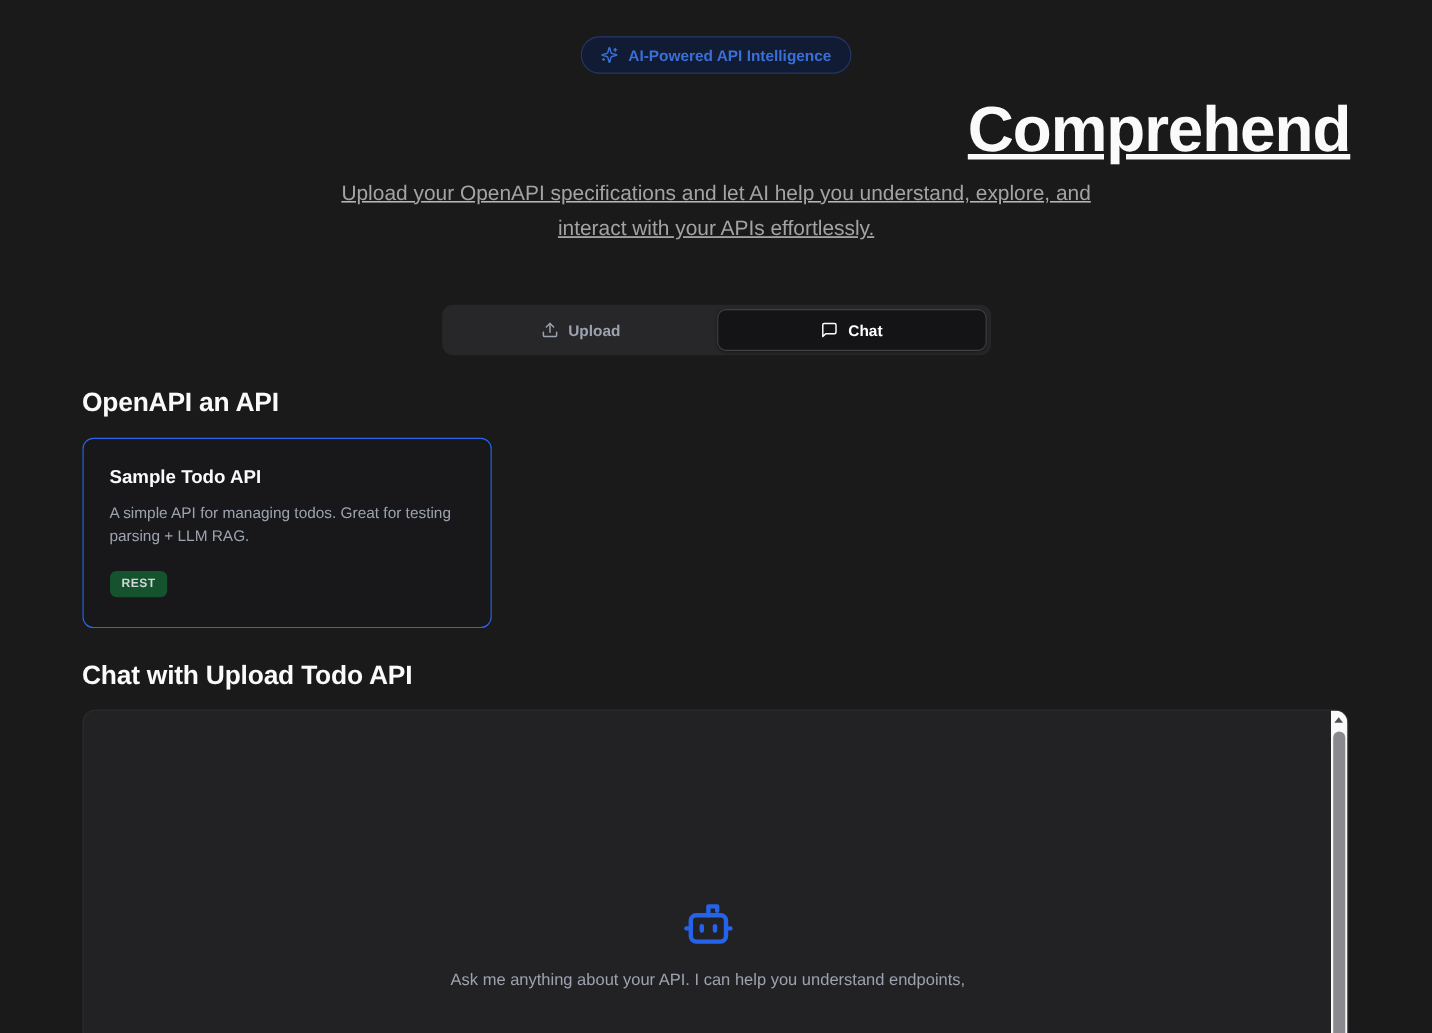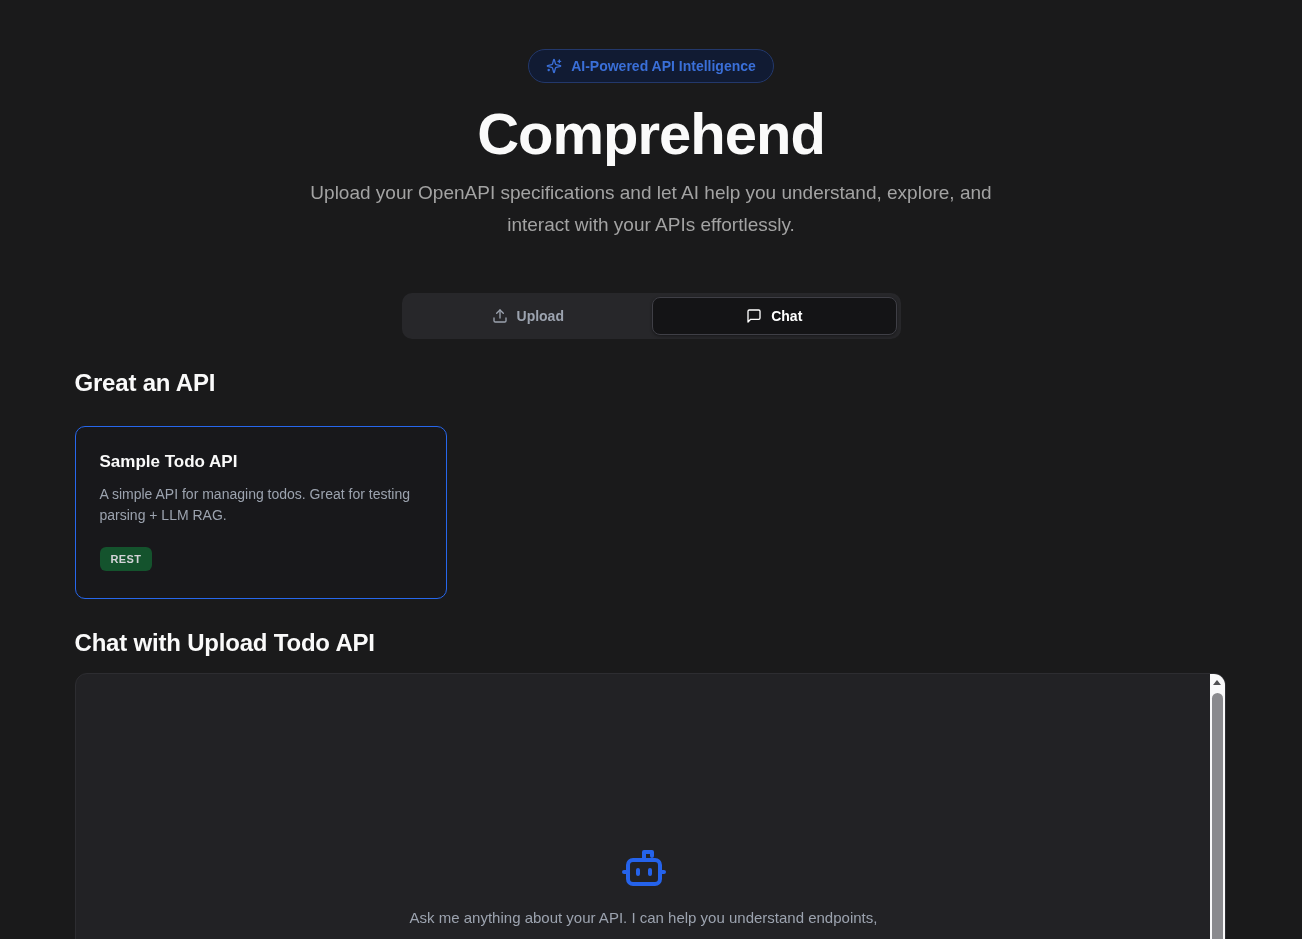--- a/index.html
+++ b/index.html
@@ -6,31 +6,31 @@
   html,body { width:1302px; height:939px; }
   body {
     background:#1a1a1b;
     overflow:hidden;
     font-family:"Liberation Sans", sans-serif;
     color:#fafafa;
   }
   .page { width:1153px; margin:0 auto; }
 
   
-  .hero { text-align:center; padding-top:49px; }
+  .hero { text-align:center; padding-top:33px;text-decoration:underline; }
   .badge {
     display:inline-flex; align-items:center; gap:9px;
     padding:8px 17px; border-radius:9999px;
     background:#111b33; border:1px solid #23386b;
     color:#3a6fd8; font-size:14px; font-weight:600;
   }
   .badge svg { display:block; }
   .hero h1 {
     margin-top:16px; font-size:58px; font-weight:800;
-    letter-spacing:-1px; color:#fafafa; line-height:1.2;
+    letter-spacing:-1px; color:#fafafa; line-height:1.2;text-align:right;
   }
   .hero .subtitle {
     width:740px; margin:8px auto 0;
     font-size:19px; line-height:1.72; color:#a3a3a3; font-weight:400;
   }
 
   
   .tabs {
     width:499px; height:46px; margin:51px auto 0;
     background:#27272a; border-radius:10px; padding:4px;
@@ -48,21 +48,21 @@
   }
   .tab svg { display:block; }
 
   
   .section-heading {
     font-size:24px; font-weight:700; color:#fafafa; letter-spacing:-.2px;
   }
   .select-api { margin-top:30px; }
 
   .api-card {
-    margin-top:29px; width:372px; height:173px;
+    margin-top:17px; width:372px; height:173px;
     background:#18181b; border:1.5px solid #2767ec; border-radius:10px;
     padding:25px 24px; cursor:pointer;
   }
   .api-card h3 { font-size:17px; font-weight:700; color:#fafafa; }
   .api-card .desc {
     margin-top:12px; font-size:14px; line-height:1.5;
     color:#9ca3af; width:322px;
   }
   .type-badge {
     display:inline-block; margin-top:21px; padding:6px 11px;
@@ -141,21 +141,21 @@
       <span>
         <svg width="16" height="16" viewBox="0 0 24 24" fill="none" stroke="#ffffff" stroke-width="2" stroke-linecap="round" stroke-linejoin="round">
           <path d="M21 15a2 2 0 0 1-2 2H7l-4 4V5a2 2 0 0 1 2-2h14a2 2 0 0 1 2 2z"></path>
         </svg>
       </span>
       <span>Chat</span>
     </div>
   </div>
 
   <div class="select-api">
-    <h2 class="section-heading">Great an API</h2>
+    <h2 class="section-heading">OpenAPI an API</h2>
 
     <div class="api-card">
       <h3>Sample Todo API</h3>
       <p class="desc">A simple API for managing todos. Great for testing parsing + LLM RAG.</p>
       <span class="type-badge">REST</span>
     </div>
   </div>
 
   <div class="chat-section">
     <h2 class="section-heading">Chat with Upload Todo API</h2>

